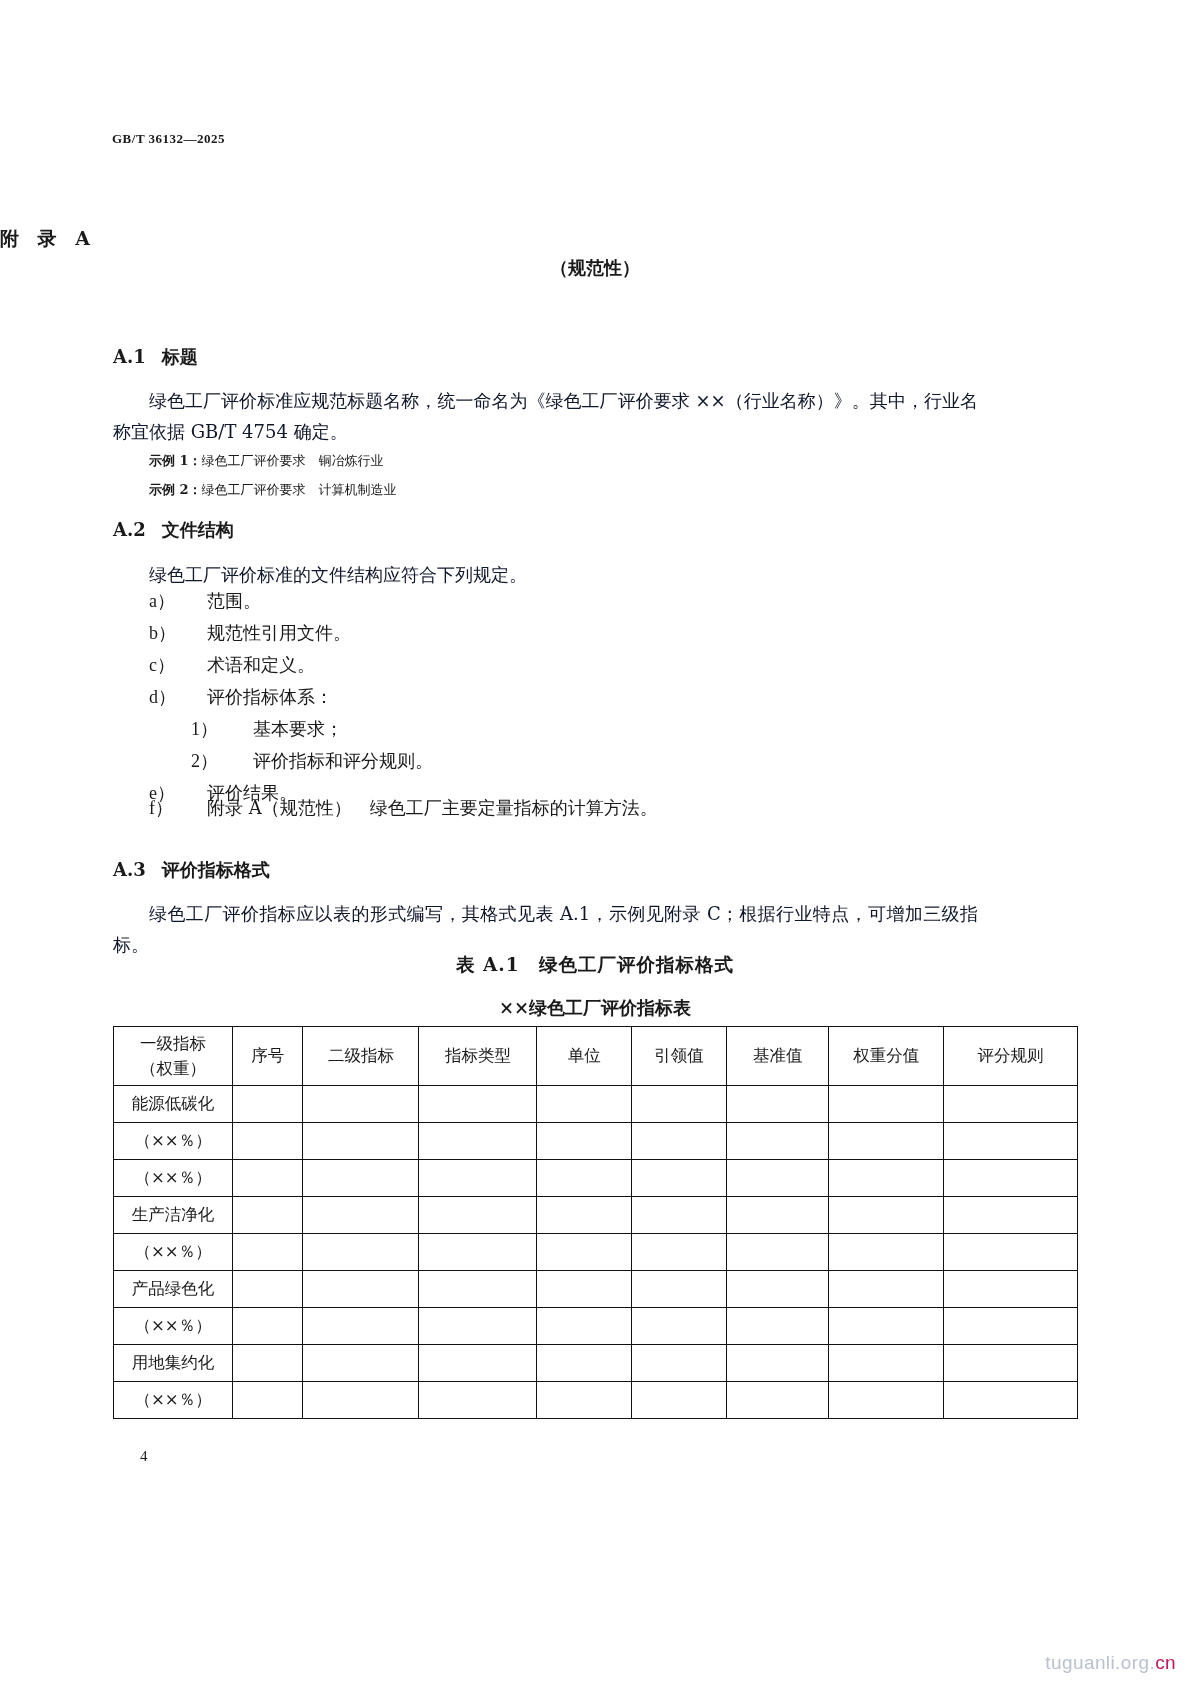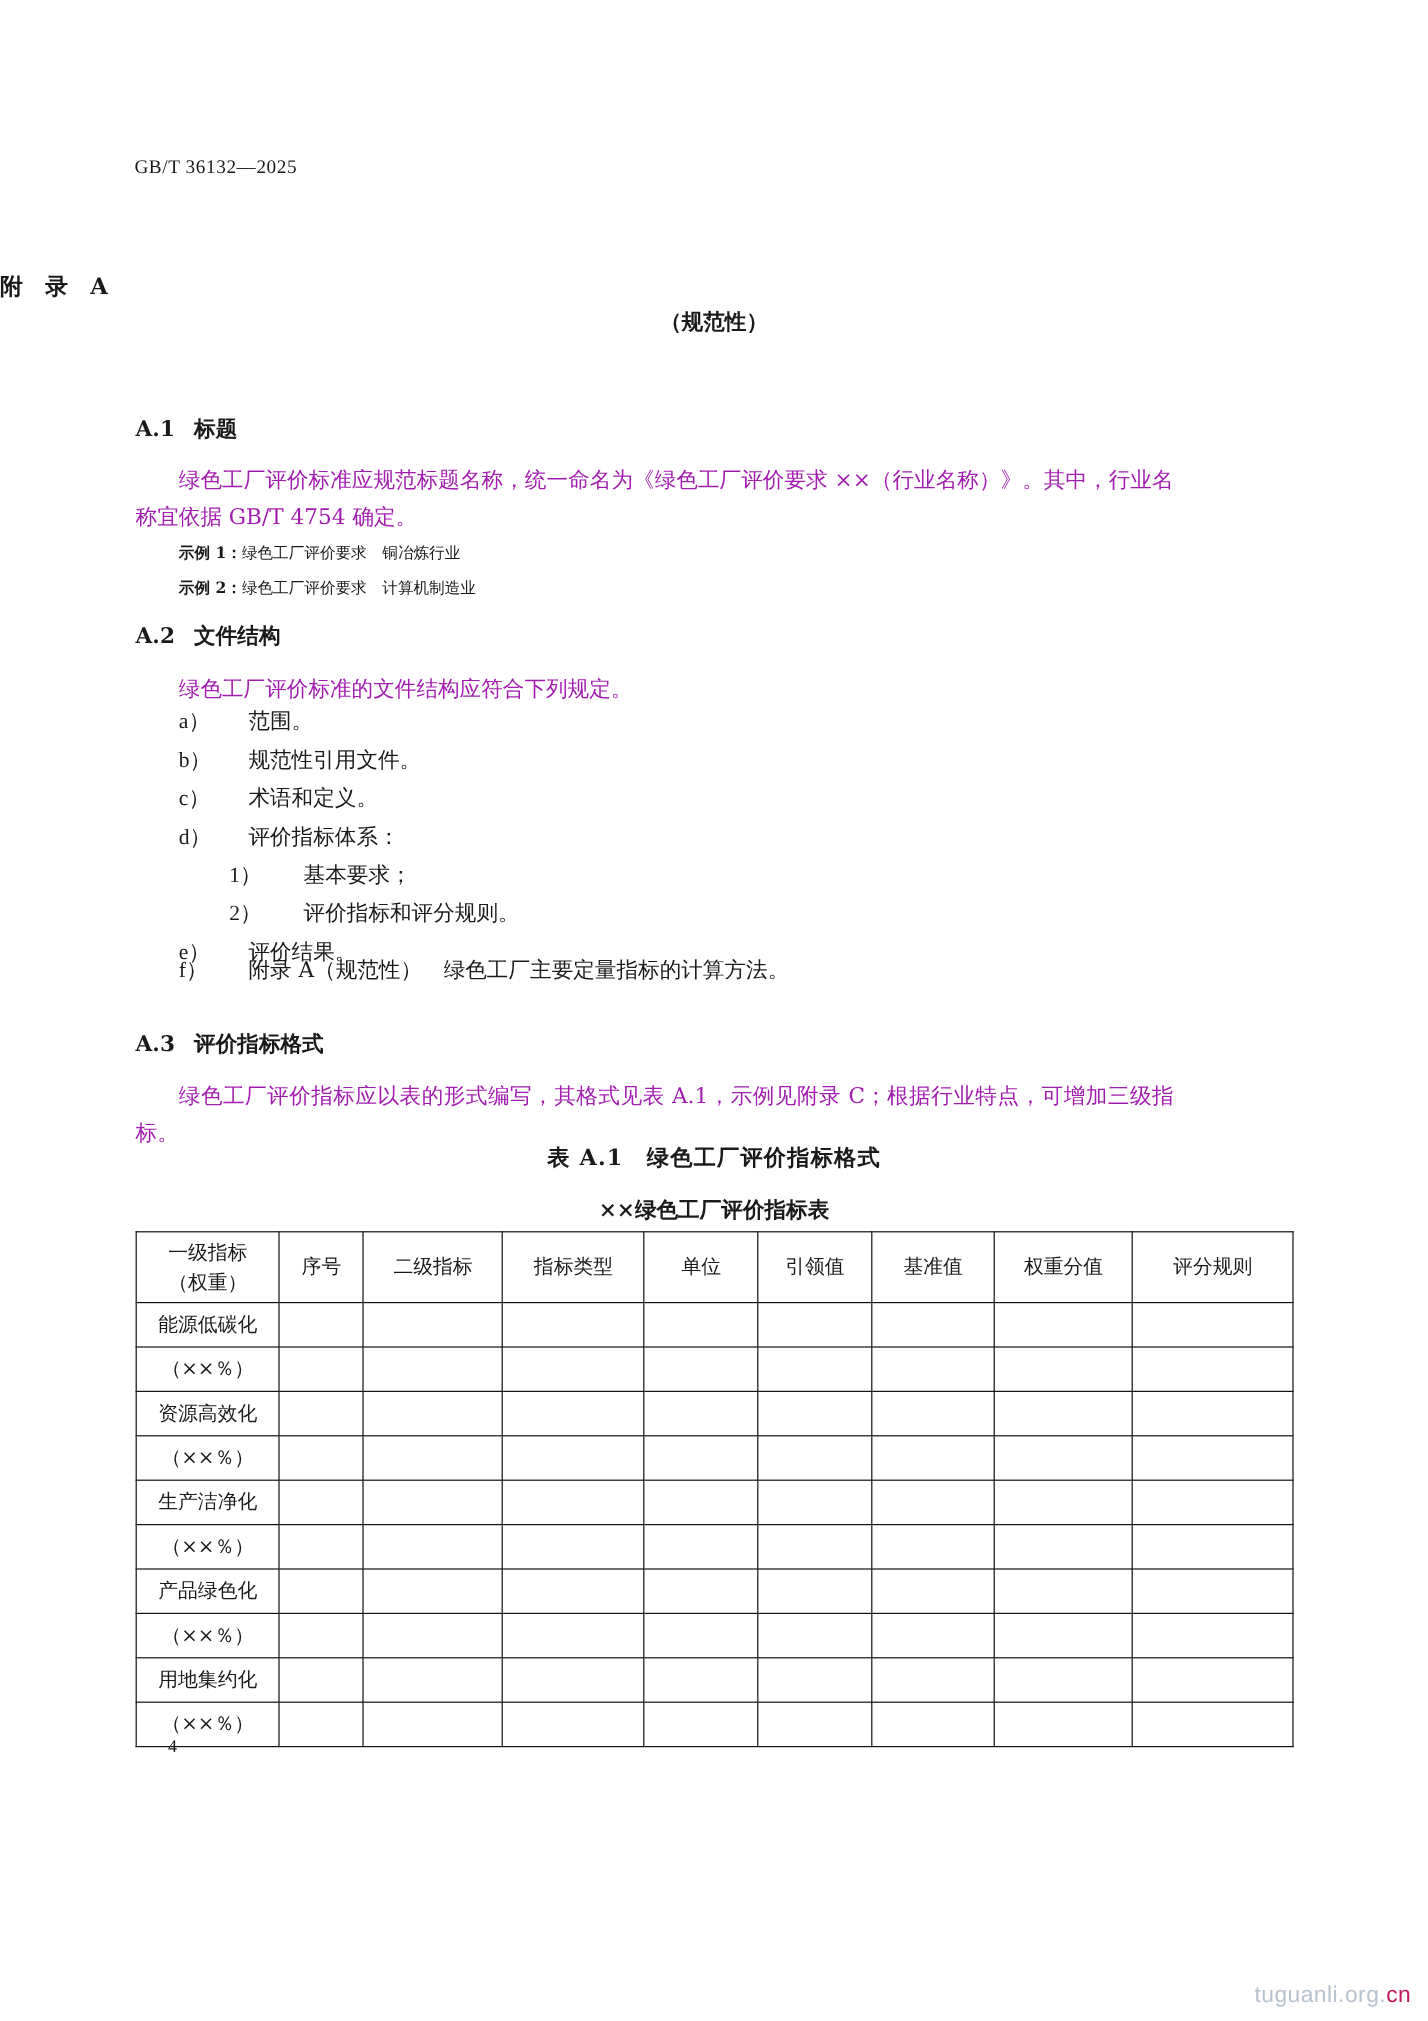--- a/index.html
+++ b/index.html
@@ -17,23 +17,24 @@
   }
   .page {
     position: absolute;
     inset: 0;
   }
   
   .std-no {
     position: absolute;
     left: 112px;
     top: 131px;
-    font-size: 16px;
+    font-size: 13px;
     letter-spacing: 0.5px;
     font-family: "Liberation Serif", serif;
+    font-weight: bold;
   }
   
   .annex-title {
     position: absolute;
     left: 0;
     right: 0;
     top: 226px;
     text-align: left;
     font-size: 19px;
     font-weight: bold;
@@ -68,21 +69,21 @@
     font-weight: bold;
     font-family: "DejaVu Serif", serif;
   }
   .sec-h .num { margin-right: 16px; }
   
   .para {
     position: absolute;
     font-size: 18px;
     line-height: 31px;
     font-family: "DejaVu Serif", serif;
-    color: #a21caf;
+    color: #0f172a;
   }
   .example {
     position: absolute;
     font-size: 13px;
     font-family: "DejaVu Serif", serif;
   }
   .example b { font-weight: bold; }
   .list-item {
     position: absolute;
     font-size: 18px;
@@ -271,31 +272,20 @@
         <td class="datacell"></td>
         <td class="datacell"></td>
         <td class="datacell"></td>
         <td class="datacell"></td>
         <td class="datacell"></td>
         <td class="datacell"></td>
         <td class="datacell"></td>
       </tr>
 
       <tr>
-        <td class="rowhead">资源高效化</td>
-        <td class="datacell"></td>
-        <td class="datacell"></td>
-        <td class="datacell"></td>
-        <td class="datacell"></td>
-        <td class="datacell"></td>
-        <td class="datacell"></td>
-        <td class="datacell"></td>
-        <td class="datacell"></td>
-      </tr>
-      <tr>
         <td class="rowhead">（××％）</td>
         <td class="datacell"></td>
         <td class="datacell"></td>
         <td class="datacell"></td>
         <td class="datacell"></td>
         <td class="datacell"></td>
         <td class="datacell"></td>
         <td class="datacell"></td>
         <td class="datacell"></td>
       </tr>

